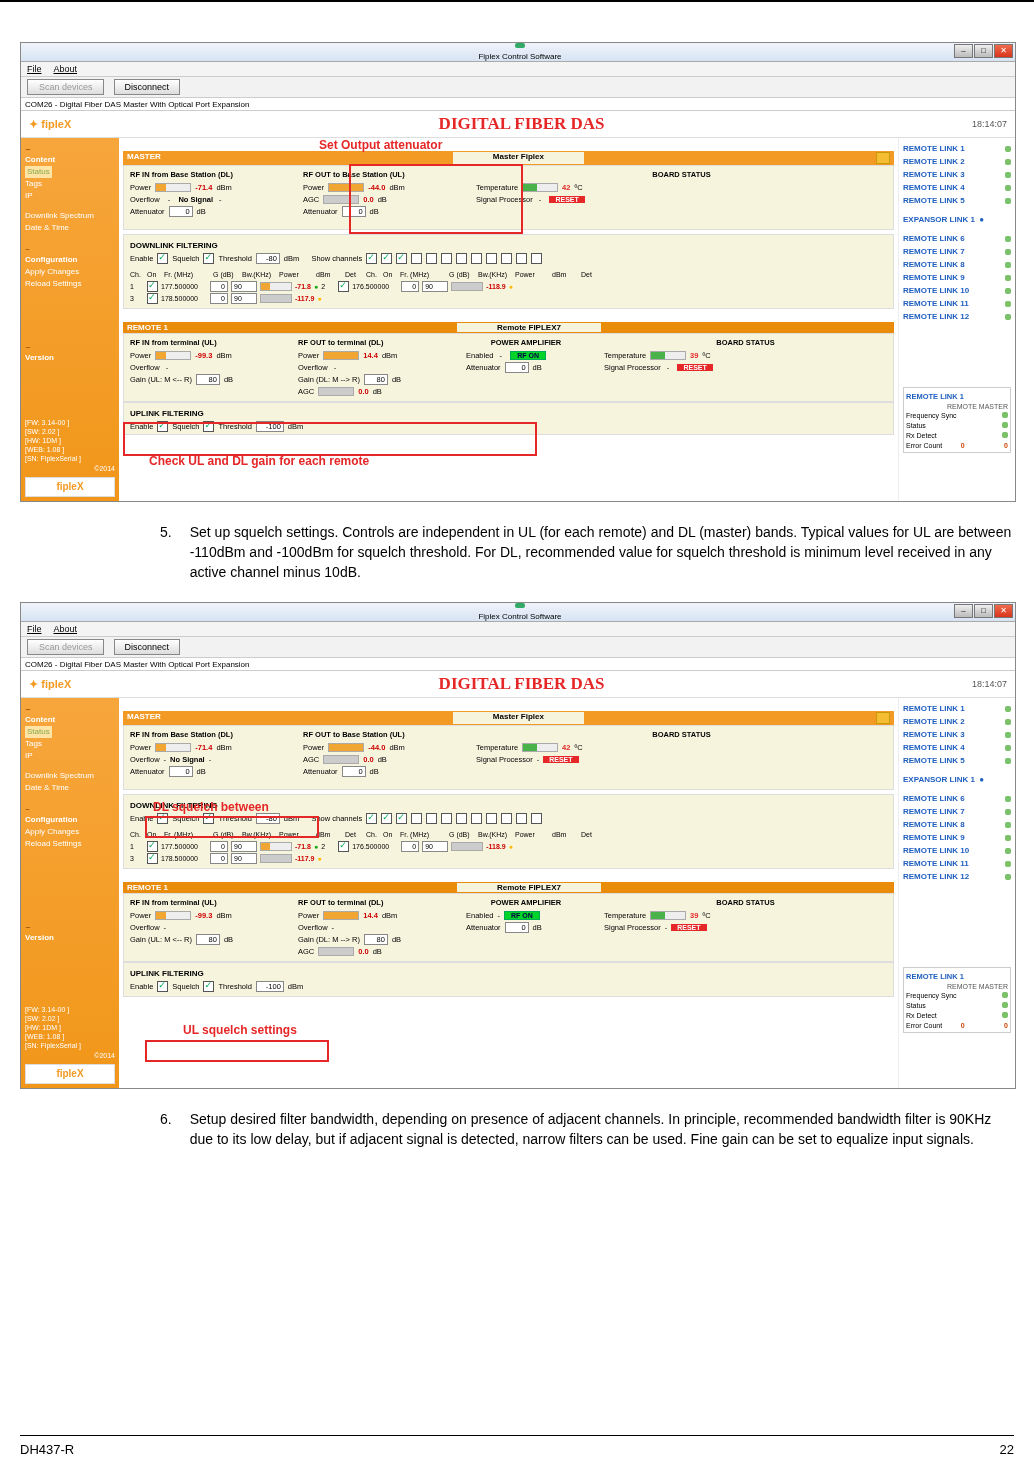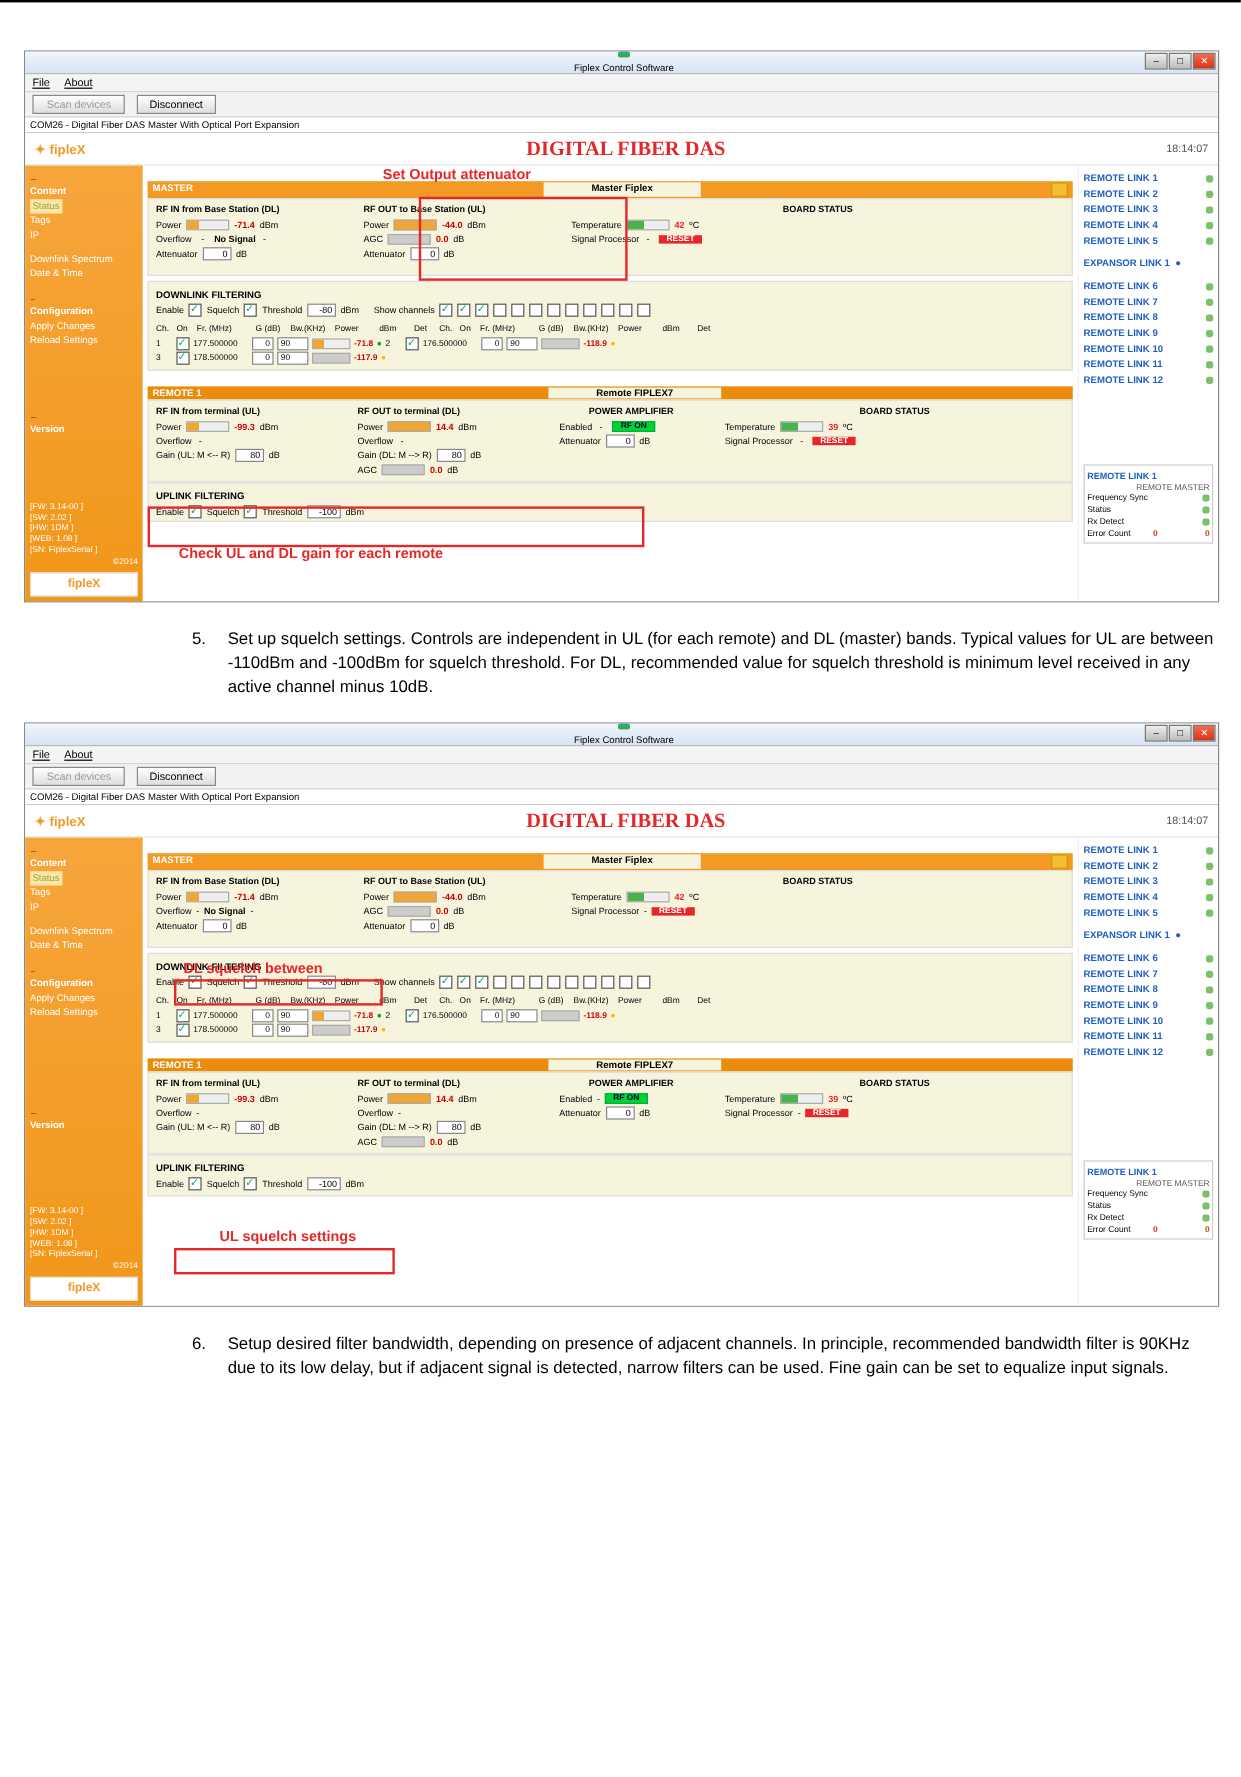--- a/index.html
+++ b/index.html
@@ -736,13 +736,17 @@
         </div>
       </div>
     </div>
   </div>
 
   <div class="step">
     <span class="num">6.</span>
     <span>Setup desired filter bandwidth, depending on presence of adjacent channels. In principle, recommended bandwidth filter is 90KHz due to its low delay, but if adjacent signal is detected, narrow filters can be used. Fine gain can be set to equalize input signals.</span>
   </div>
 
+  <div class="footer">
+    <span>DH437-R</span>
+    <span>22</span>
+  </div>
 </div>
 
 </body></html>

